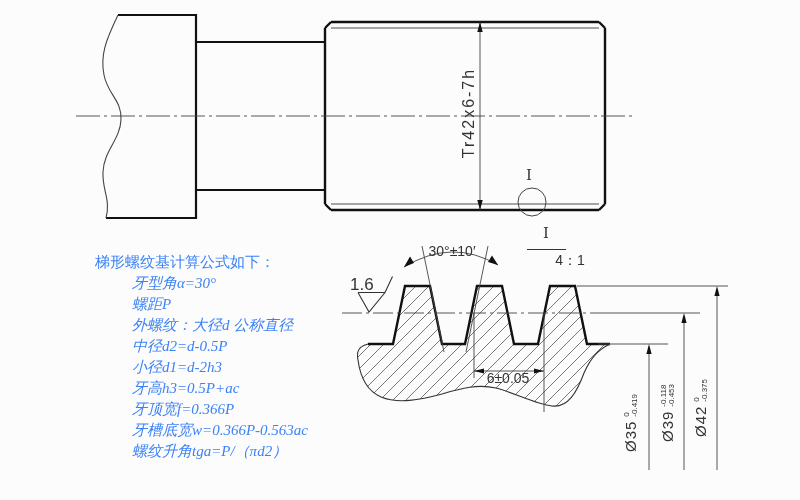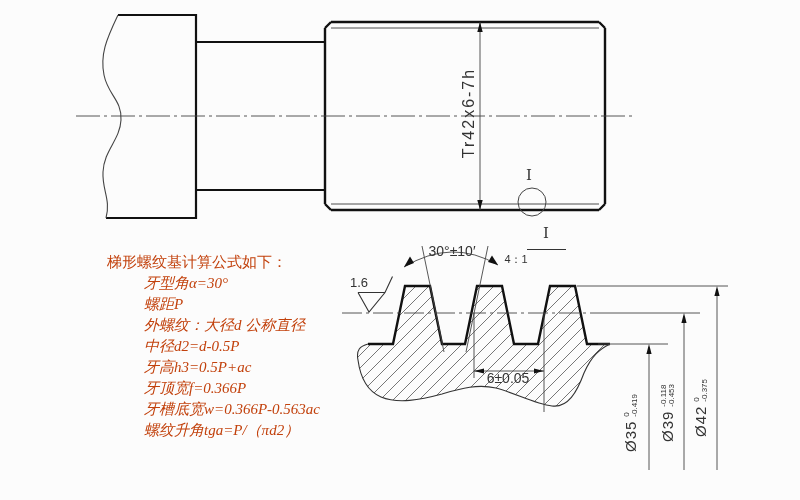--- a/index.html
+++ b/index.html
@@ -10,21 +10,21 @@
     color:#222;
   }
   #stage{position:absolute;left:0;top:0;width:800px;height:500px;}
   svg{position:absolute;left:0;top:0;}
   .txt{position:absolute;white-space:nowrap;}
 
   
   .formulas{
     left:95px;top:252px;
     font-family:"Liberation Serif","DejaVu Serif",serif;
-    font-size:15px;line-height:21px;color:#c2410c;margin-left:12px;
+    font-size:15px;line-height:21px;color:#3b82f6;
   }
   .formulas .f-line{padding-left:37px;font-style:italic;}
 
   
   .dim{font-family:"Liberation Sans",sans-serif;color:#333;}
   .rot{transform:rotate(-90deg);}
   .center{text-align:center;}
 
   .thread-spec{
     left:409px;top:103px;width:120px;height:20px;
@@ -36,24 +36,24 @@
   }
   .detail-i{
     left:536px;top:224px;width:20px;text-align:center;
     font-family:"DejaVu Serif",serif;font-size:15px;color:#333;
   }
   .detail-divider{
     position:absolute;left:527px;top:249px;width:39px;height:0;
     border-top:1.2px solid #333;
   }
   .detail-scale{
-    left:496px;top:252px;width:40px;text-align:center;font-size:11px;
+    left:550px;top:252px;width:40px;text-align:center;font-size:14px;
   }
   .angle-dim{left:410px;top:243px;width:84px;font-size:14px;}
-  .rough-val{left:350px;top:275px;width:28px;font-size:13px;}
+  .rough-val{left:350px;top:275px;width:28px;font-size:17px;}
   .pitch-dim{left:473px;top:370px;width:70px;font-size:14px;}
 
   .dia-label{
     height:22px;display:flex;align-items:center;justify-content:center;gap:2px;
     font-size:15px;letter-spacing:1px;line-height:22px;
   }
   .dia-35{left:591px;top:412px;width:80px;}
   .dia-39{left:628px;top:402px;width:80px;}
   .dia-42{left:661px;top:397px;width:80px;}
   .tol{display:inline-flex;flex-direction:column;font-size:8px;line-height:8.5px;letter-spacing:0;margin-left:2px;}
@@ -128,20 +128,21 @@
       <path stroke="#333" stroke-width="1.1" d="M358,292.5 H385 M358,292.5 L369,312 L385,292.5 L392.5,276.5"></path>
     </g>
   </svg>
 
   <div class="txt formulas">
     <div class="f-title">梯形螺纹基计算公式如下：</div>
     <div class="f-line">牙型角α=30°</div>
     <div class="f-line">螺距P</div>
     <div class="f-line">外螺纹：大径d 公称直径</div>
     <div class="f-line">中径d2=d-0.5P</div>
+    <div class="f-line">小径d1=d-2h3</div>
     <div class="f-line">牙高h3=0.5P+ac</div>
     <div class="f-line">牙顶宽f=0.366P</div>
     <div class="f-line">牙槽底宽w=0.366P-0.563ac</div>
     <div class="f-line">螺纹升角tga=P/（πd2）</div>
   </div>
 
   <div class="txt dim rot thread-spec">Tr42x6-7h</div>
   <div class="txt marker-i">I</div>
 
   <div class="txt detail-i">I</div>

